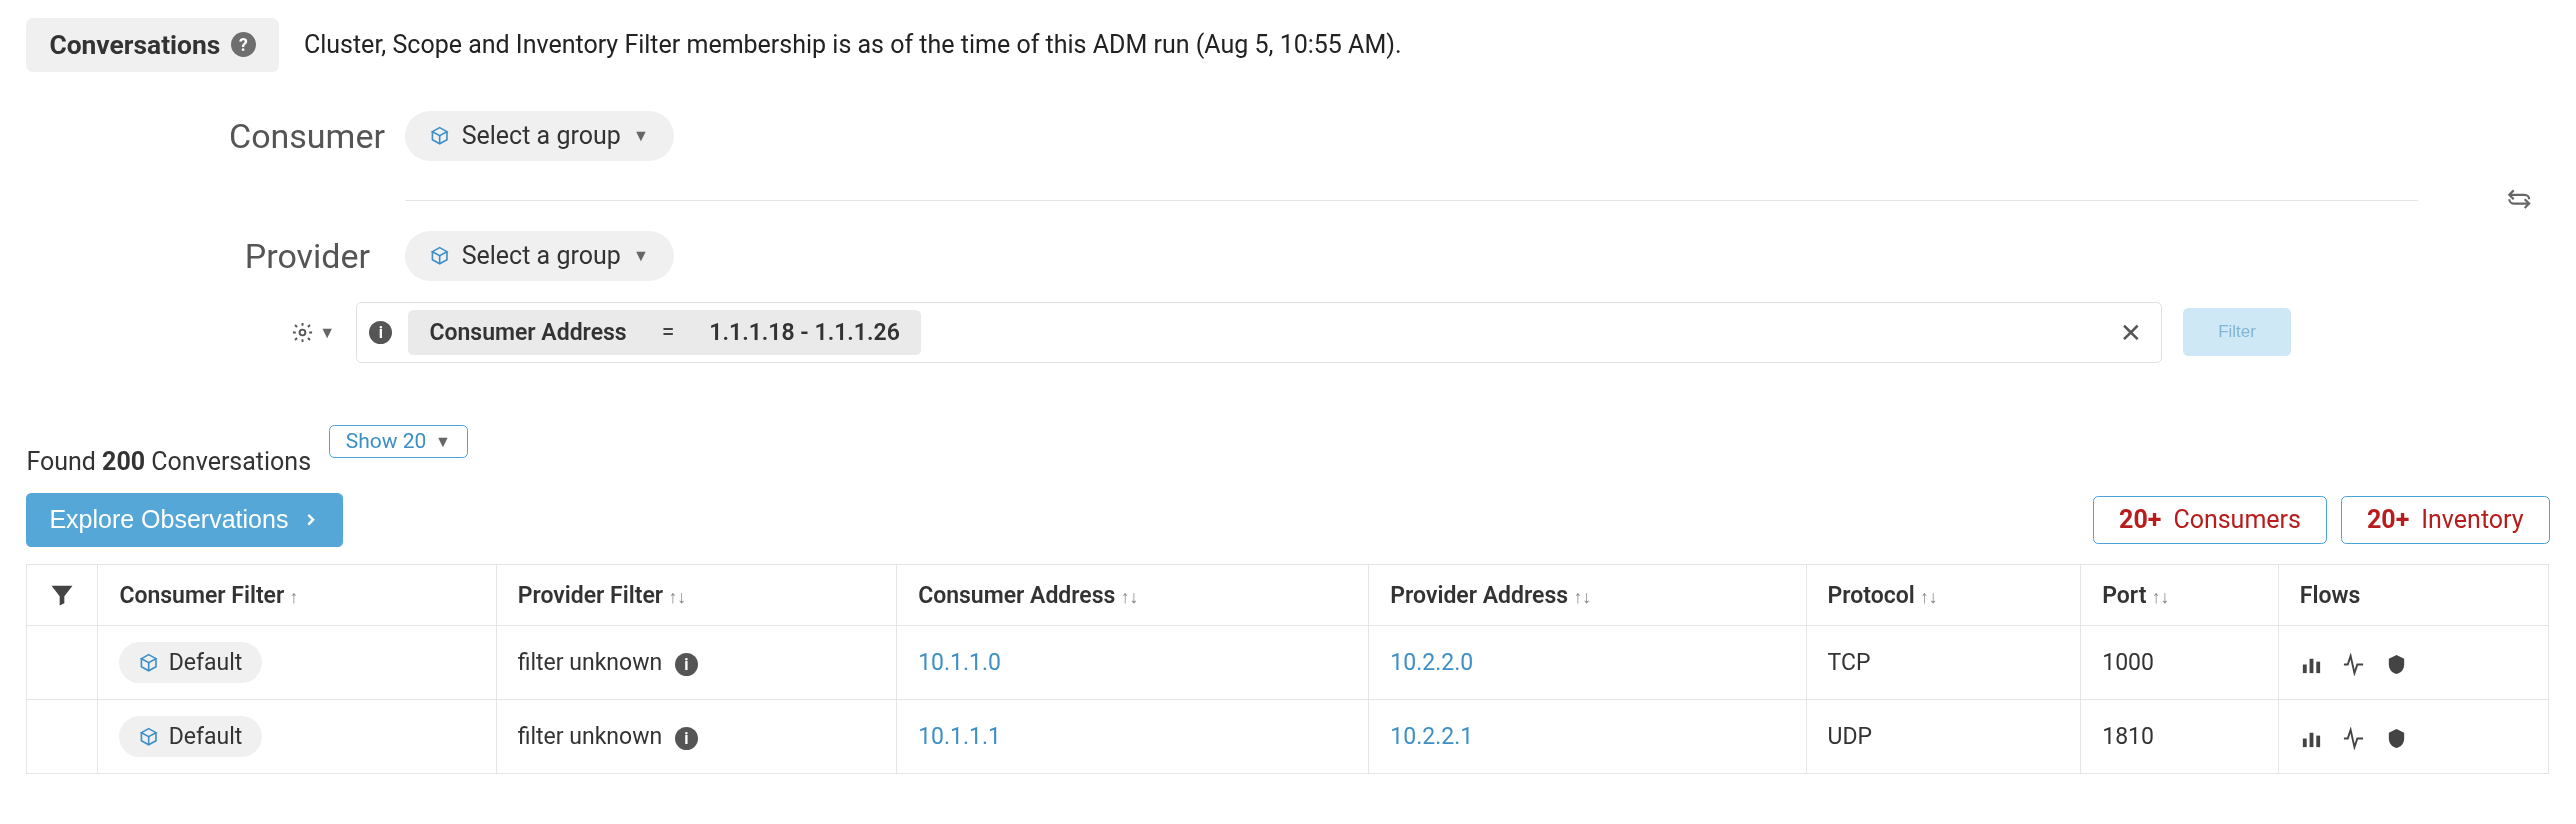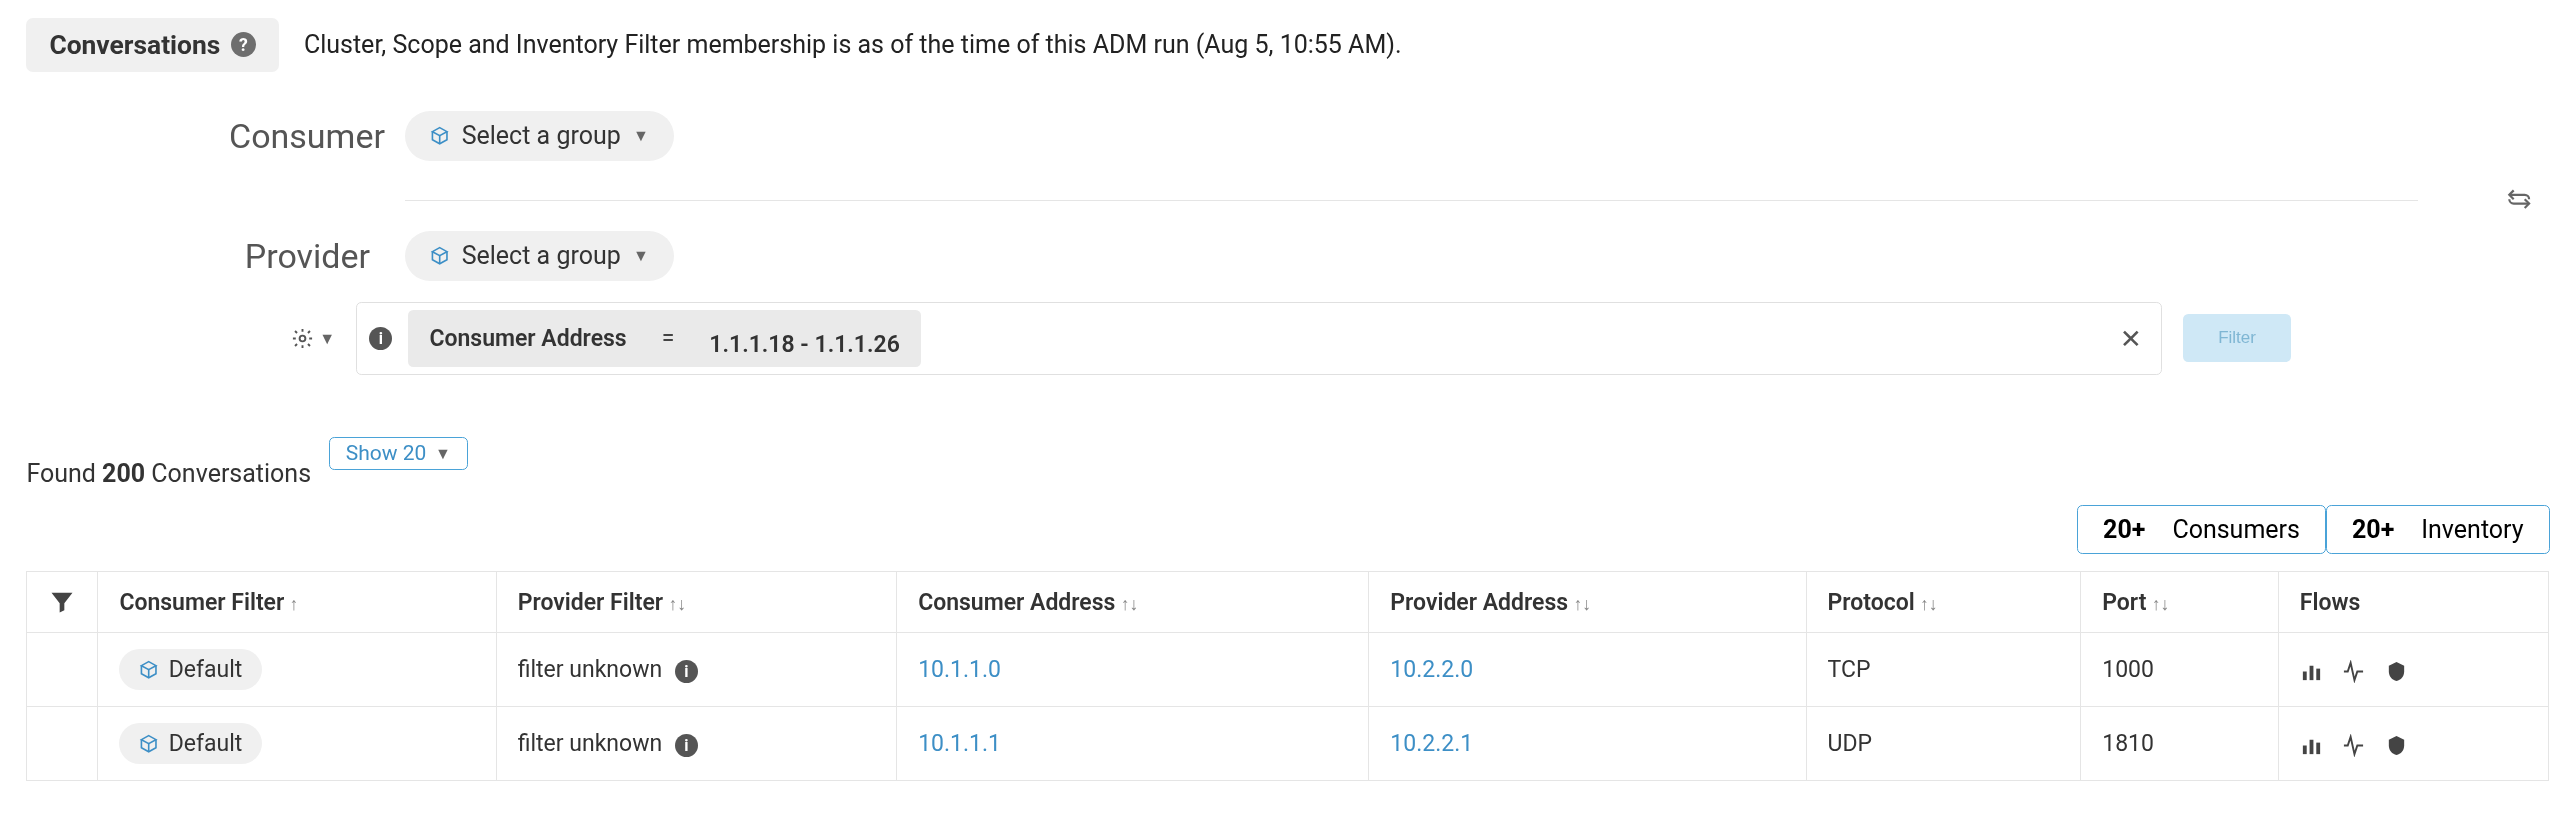--- a/index.html
+++ b/index.html
@@ -111,21 +111,21 @@
     background: #eaeaea;
     border-radius: 5.3px;
     padding: 8.8px 21px;
     display: inline-flex;
     align-items: center;
     gap: 35px;
     font-size: 23px;
   }
   .chip .field { font-weight: 600; }
   .chip .op { color: #444; }
-  .chip .val { font-weight: 600; margin-top: 12px; }
+  .chip .val { font-weight: 600; }
   .clear-x { margin-left: auto; color: #555; font-size: 26.4px; cursor: pointer; padding: 0 7px; }
   .filter-btn {
     background: #cfe8f6;
     color: #7fb6d3;
     border: none;
     border-radius: 5.3px;
     padding: 14px 35px;
     font-size: 17px;
     font-weight: 500;
   }
@@ -161,27 +161,28 @@
     padding: 12.3px 23px;
     font-size: 25px;
     display: inline-flex;
     align-items: center;
     gap: 12.3px;
     cursor: pointer;
   }
   .spacer { flex: 1; }
   .outline-btn {
     border: 1.3px solid #4aa3d8;
-    color: #000000;
+    color: #b91c1c;
     border-radius: 5.3px;
     padding: 8.8px 25px;
     font-size: 25px;
     display: inline-flex;
     align-items: center;
-    gap: 27px;
+    gap: 12px;
+    margin-left: 14px;
     cursor: pointer;
     background: #fff;
   }
   .outline-btn .count { font-weight: 700; }
   table.data {
     width: calc(100% - 53px);
     margin: 0 26.4px;
     border-collapse: collapse;
     font-size: 23px;
   }
@@ -289,20 +290,26 @@
   <span class="result-text">
     <span>Found </span><b>200</b><span> Conversations</span>
   </span>
   <span class="show-pill">
     <span>Show 20</span>
     <span class="caret">▼</span>
   </span>
 </div>
 
 <div class="action-bar">
+  <button class="explore-btn">
+    <span>Explore Observations</span>
+    <svg width="19.4" height="19.4" viewBox="0 0 24 24" fill="none" stroke="#fff" stroke-width="3">
+        <path d="M9 6l6 6-6 6"></path>
+      </svg>
+  </button>
   <div class="spacer"></div>
   <div class="outline-btn">
     <span class="count">20+</span>
     <span>Consumers</span>
   </div>
   <div class="outline-btn">
     <span class="count">20+</span>
     <span>Inventory</span>
   </div>
 </div>

